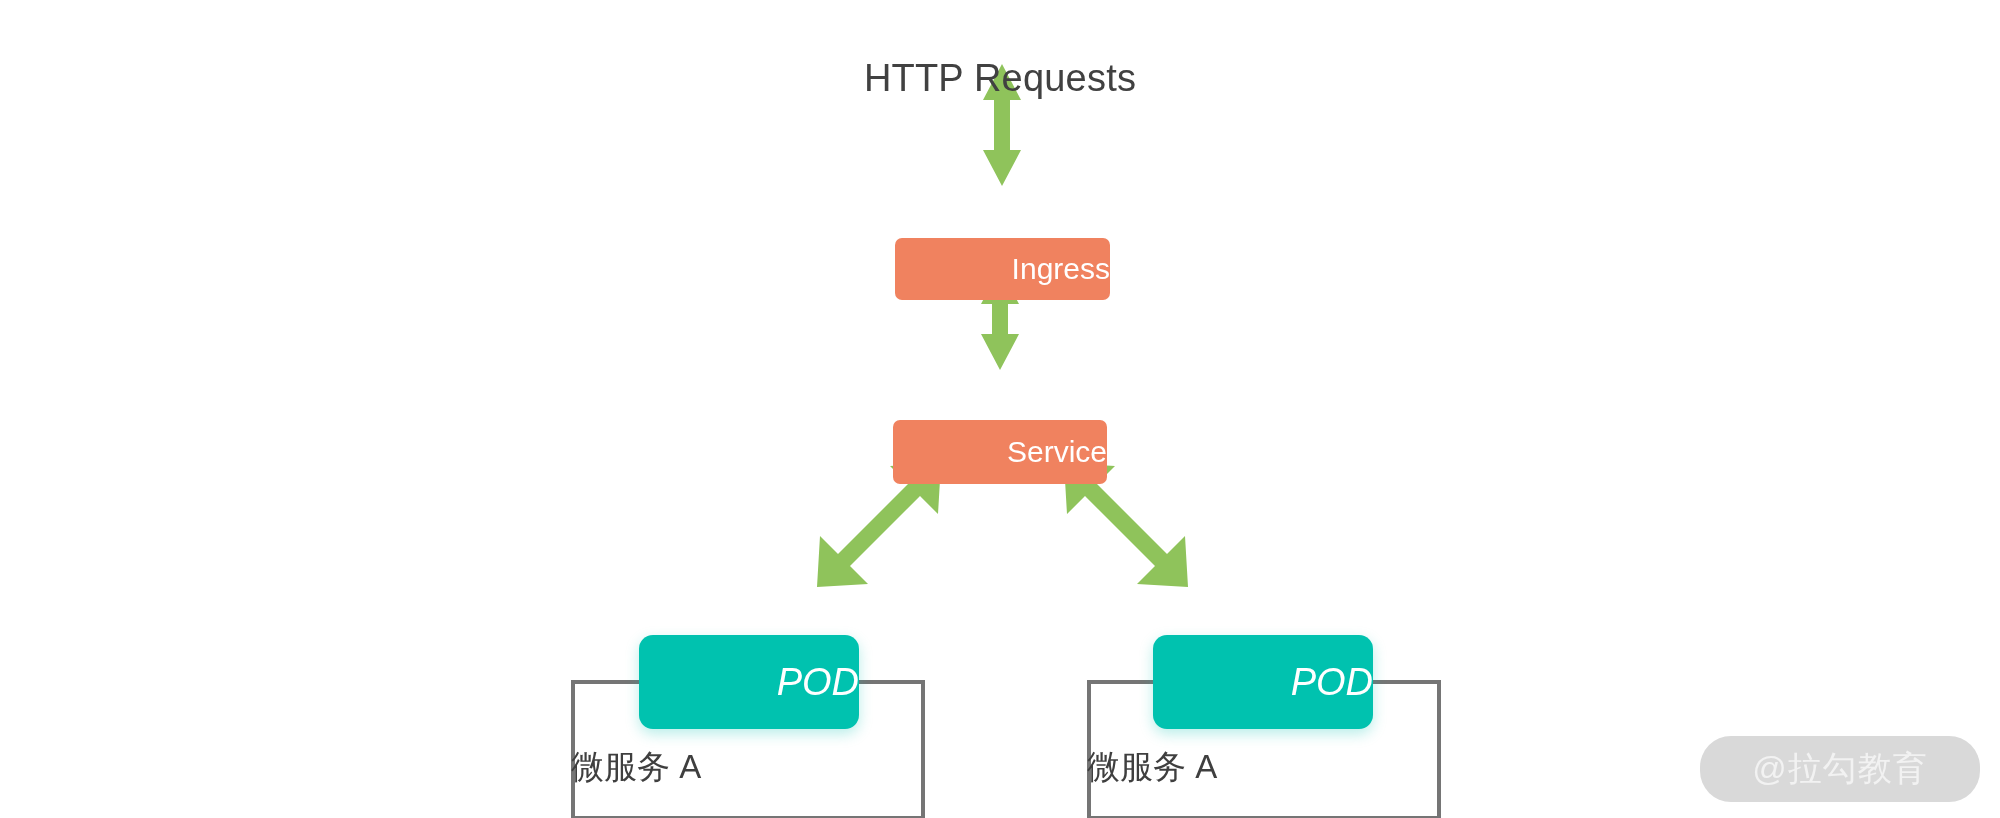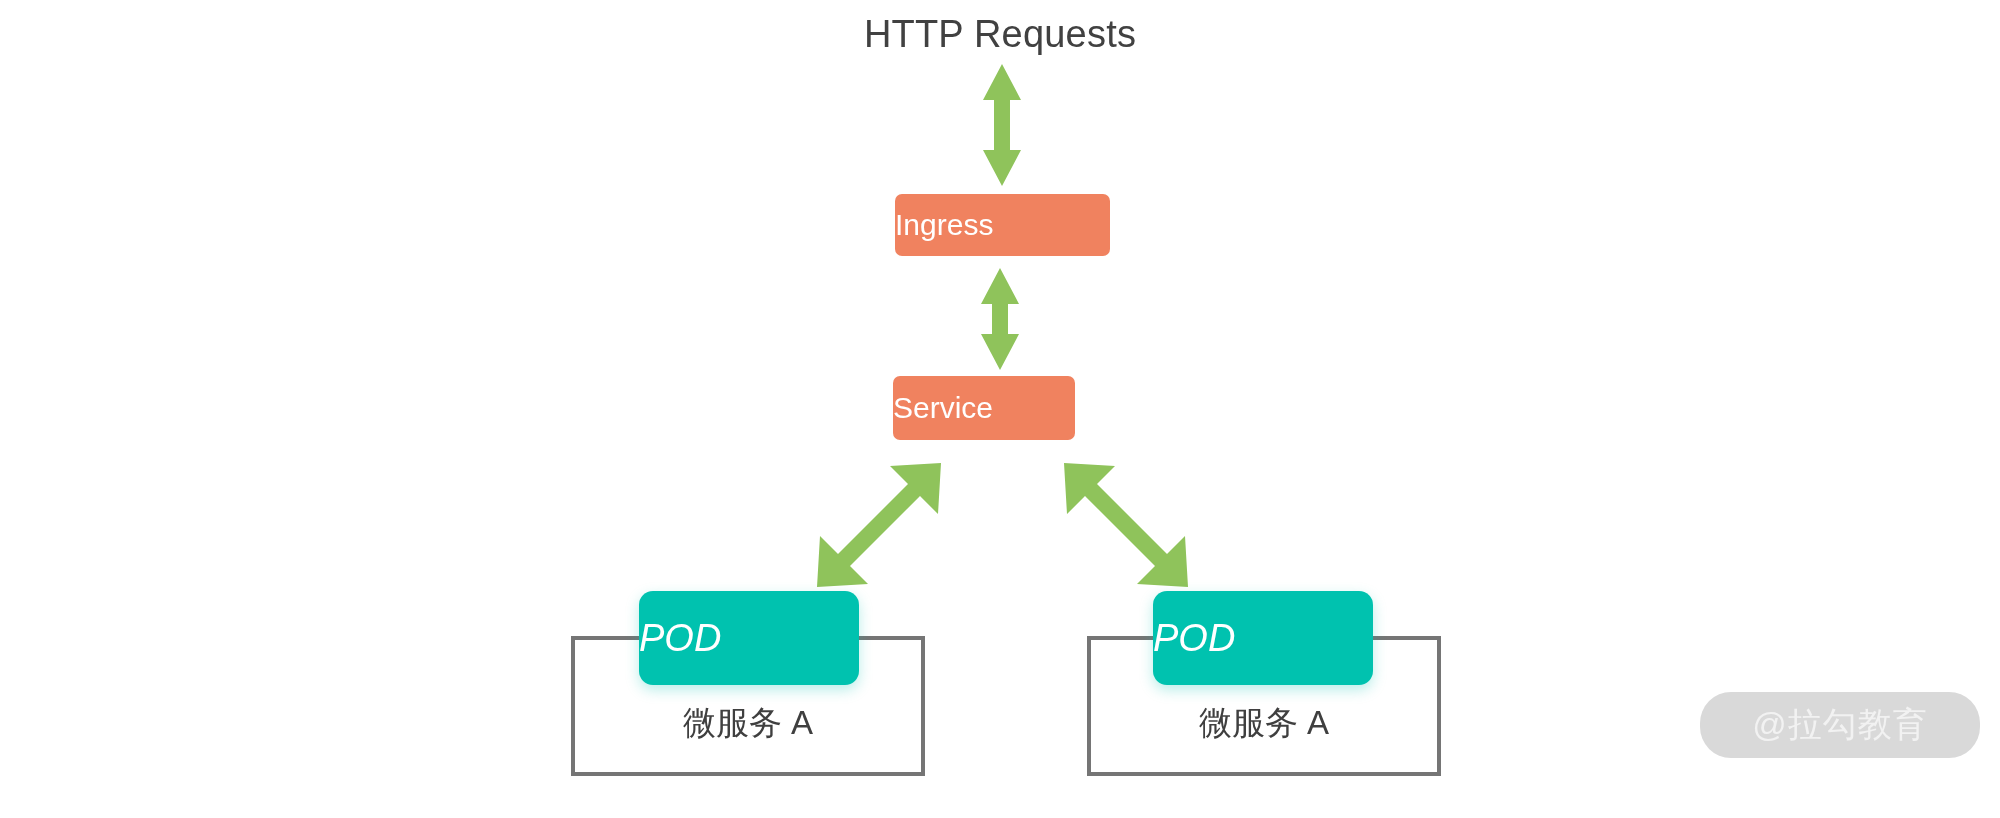--- a/index.html
+++ b/index.html
@@ -20,48 +20,48 @@
   }
   #diagram-svg {
     position: absolute;
     left: 0;
     top: 0;
     width: 2000px;
     height: 818px;
   }
 
   
-  .abs { position: absolute; }
+  .abs { position: absolute; margin-top: 44px; }
 
   .page-title {
     left: 0;
     top: 13px;
     width: 2000px;
     text-align: center;
     font-size: 38px;
     color: #414141;
     letter-spacing: 0.2px;
     white-space: nowrap;
   }
 
   .node-box {
     display: flex;
     align-items: center;
-    justify-content: flex-start;
+    justify-content: flex-end;
     box-sizing: border-box;
   }
 
   .orange-box {
     background: #f0825f;
     border-radius: 7px;
     color: #ffffff;
     font-size: 30px;
   }
   #ingress-node { left: 895px; top: 194px; width: 215px; height: 62px; }
-  #service-node { left: 893px; top: 376px; width: 182px; height: 64px; }
+  #service-node { left: 893px; top: 376px; width: 214px; height: 64px; }
 
   .pod-box {
     background: #00c2af;
     border-radius: 14px;
     color: #ffffff;
     font-size: 38px;
     box-shadow: 0 5px 14px rgba(0, 194, 175, 0.28);
     font-style: italic;
   }
   #pod-left  { left: 639px; top: 591px; width: 220px; height: 94px; }
@@ -71,21 +71,20 @@
     box-sizing: border-box;
     border: 4px solid #757575;
     background: transparent;
   }
   #frame-left  { left: 571px; top: 636px; width: 354px; height: 140px; }
   #frame-right { left: 1087px; top: 636px; width: 354px; height: 140px; }
 
   .svc-label {
     font-size: 33px;
     color: #3f3f3f;
-    text-align: center;
     white-space: nowrap;
   }
   #label-left  { left: 571px; top: 701px; width: 354px; }
   #label-right { left: 1087px; top: 701px; width: 354px; }
 
   .watermark {
     left: 1700px;
     top: 692px;
     width: 280px;
     height: 66px;

